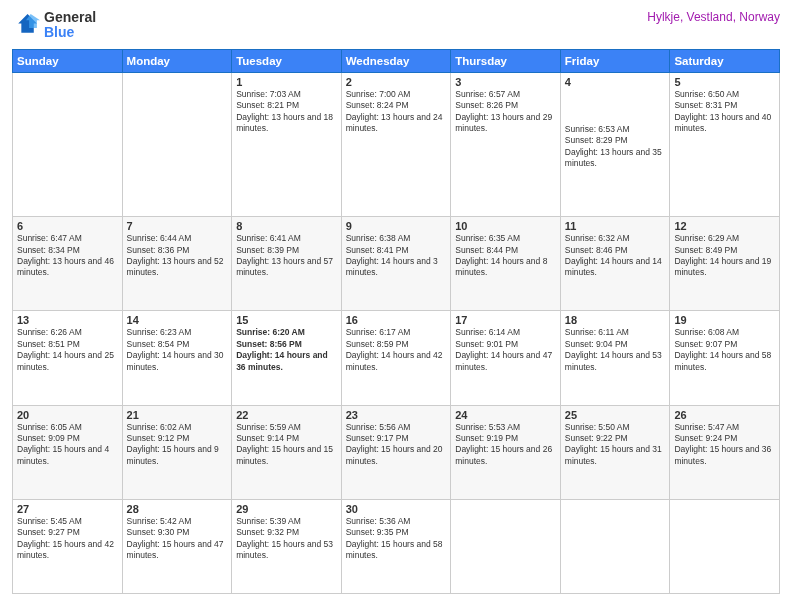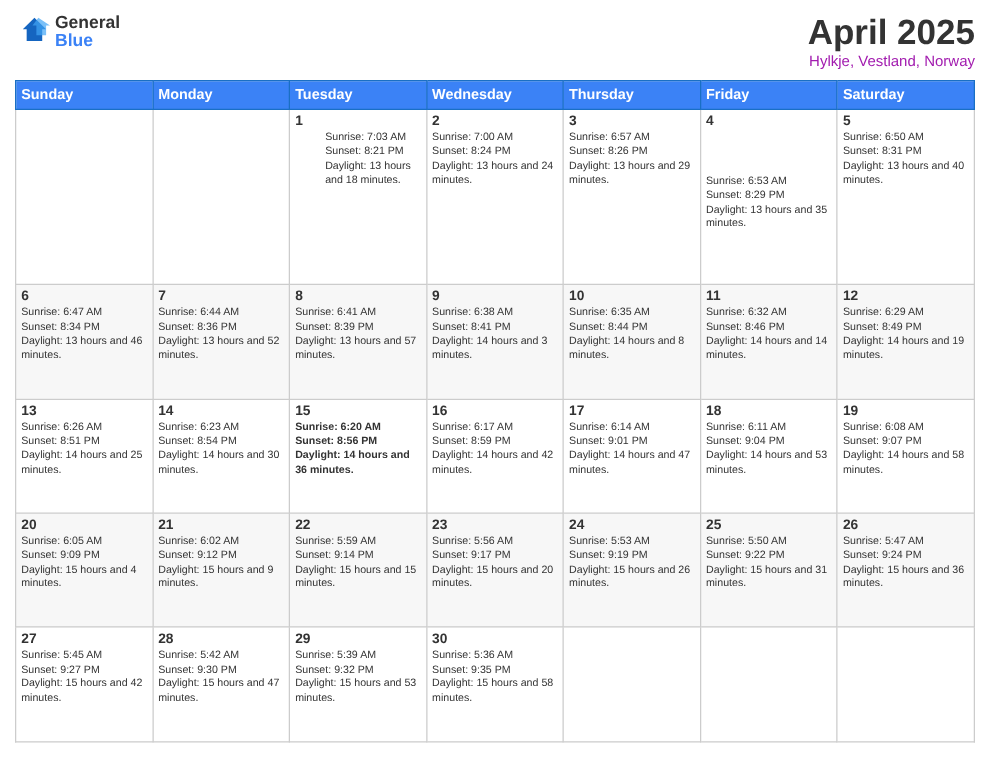--- a/index.html
+++ b/index.html
@@ -112,21 +112,20 @@
       <svg class="logo-icon" viewBox="0 0 36 36">
         <polygon points="20,4 32,16 28,16 28,28 12,28 12,16 8,16" fill="#1565c0"></polygon>
         <polygon points="24,4 36,12 32,12 32,22 22,22 22,12 18,12" fill="#42a5f5" opacity="0.7"></polygon>
       </svg>
       <div class="logo-text">
         <span class="logo-general">General</span>
         <span class="logo-blue">Blue</span>
       </div>
     </div>
     <div class="title-block">
-      <div class="title-month">April 2025</div>
       <div class="title-location">Hylkje, Vestland, Norway</div>
     </div>
   </div>
 
   <table class="calendar">
     <thead>
       <tr>
         <th>Sunday</th>
         <th>Monday</th>
         <th>Tuesday</th>
@@ -135,21 +134,21 @@
         <th>Friday</th>
         <th>Saturday</th>
       </tr>
     </thead>
     <tbody id="calendar-body">
     <tr>
           <td class="empty-cell"></td>
           <td class="empty-cell"></td>
           <td>
             <span class="day-number">1</span>
-            <div class="day-info" style="white-space: pre-line; margin-left: 24px;">Sunrise: 7:03 AM
+            <div class="day-info" style="white-space: pre-line;">Sunrise: 7:03 AM
 Sunset: 8:21 PM
 Daylight: 13 hours and 18 minutes.</div>
           </td>
           <td>
             <span class="day-number">2</span>
             <div class="day-info" style="white-space: pre-line;">Sunrise: 7:00 AM
 Sunset: 8:24 PM
 Daylight: 13 hours and 24 minutes.</div>
           </td>
           <td>

